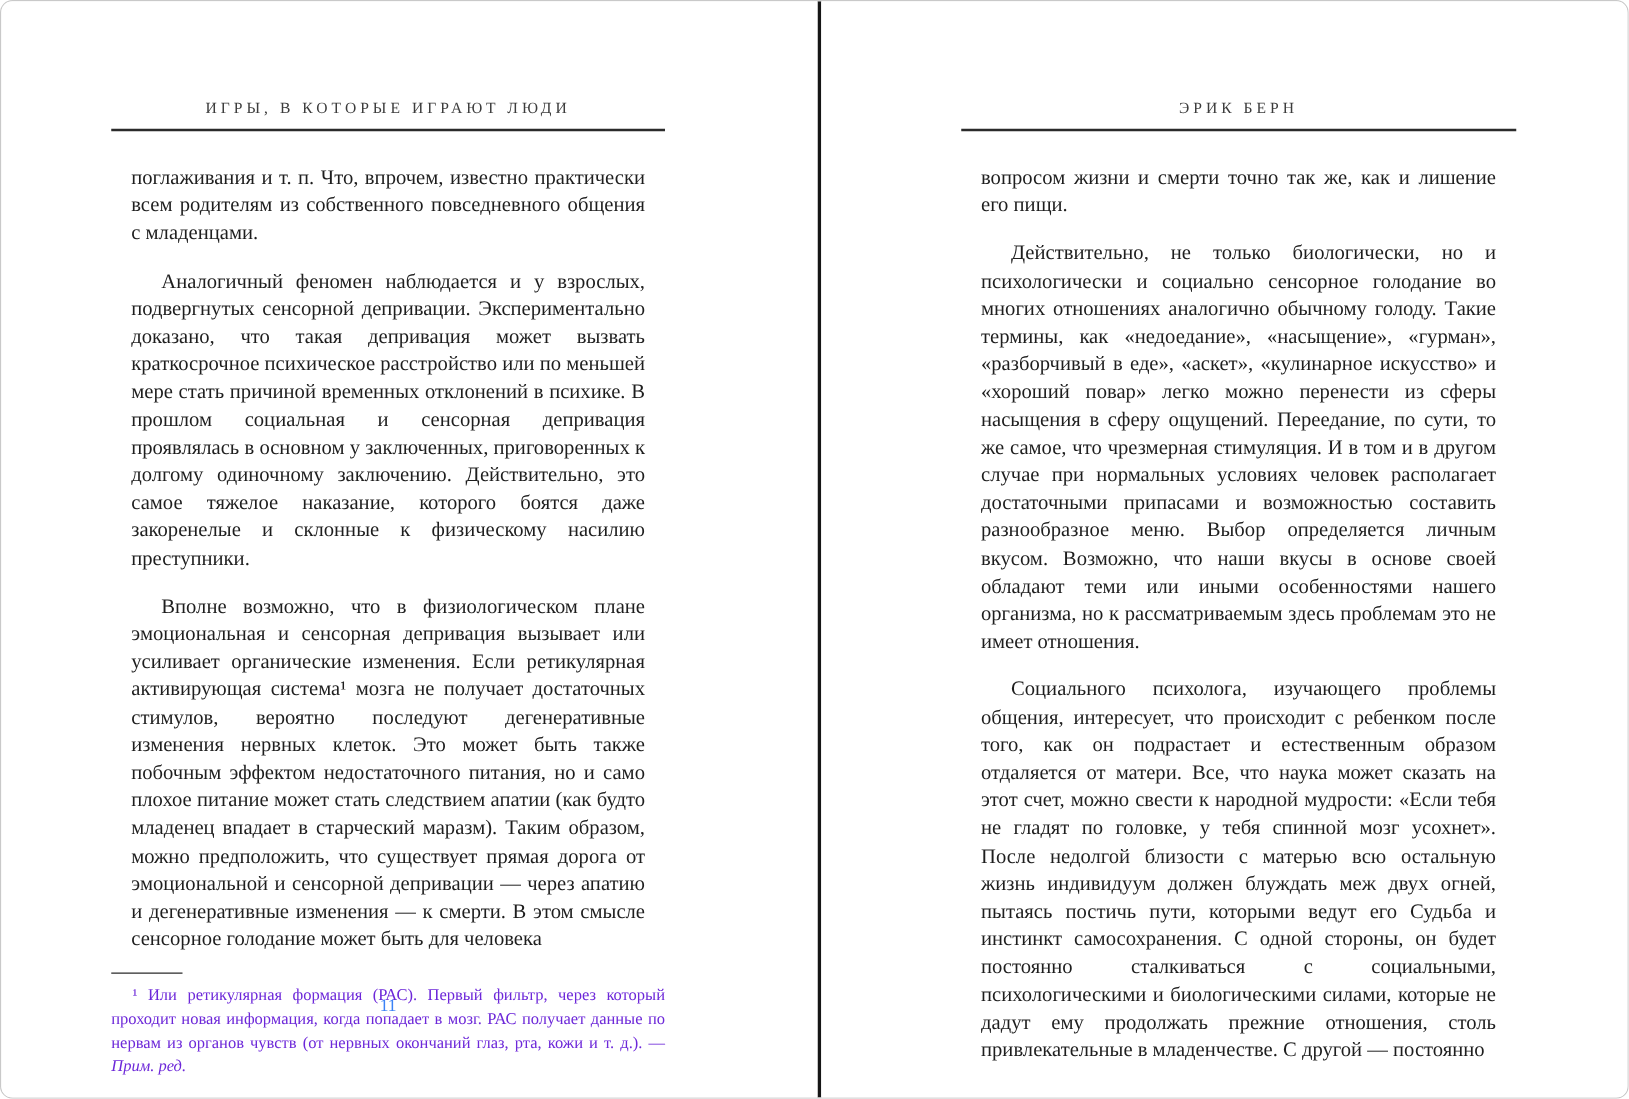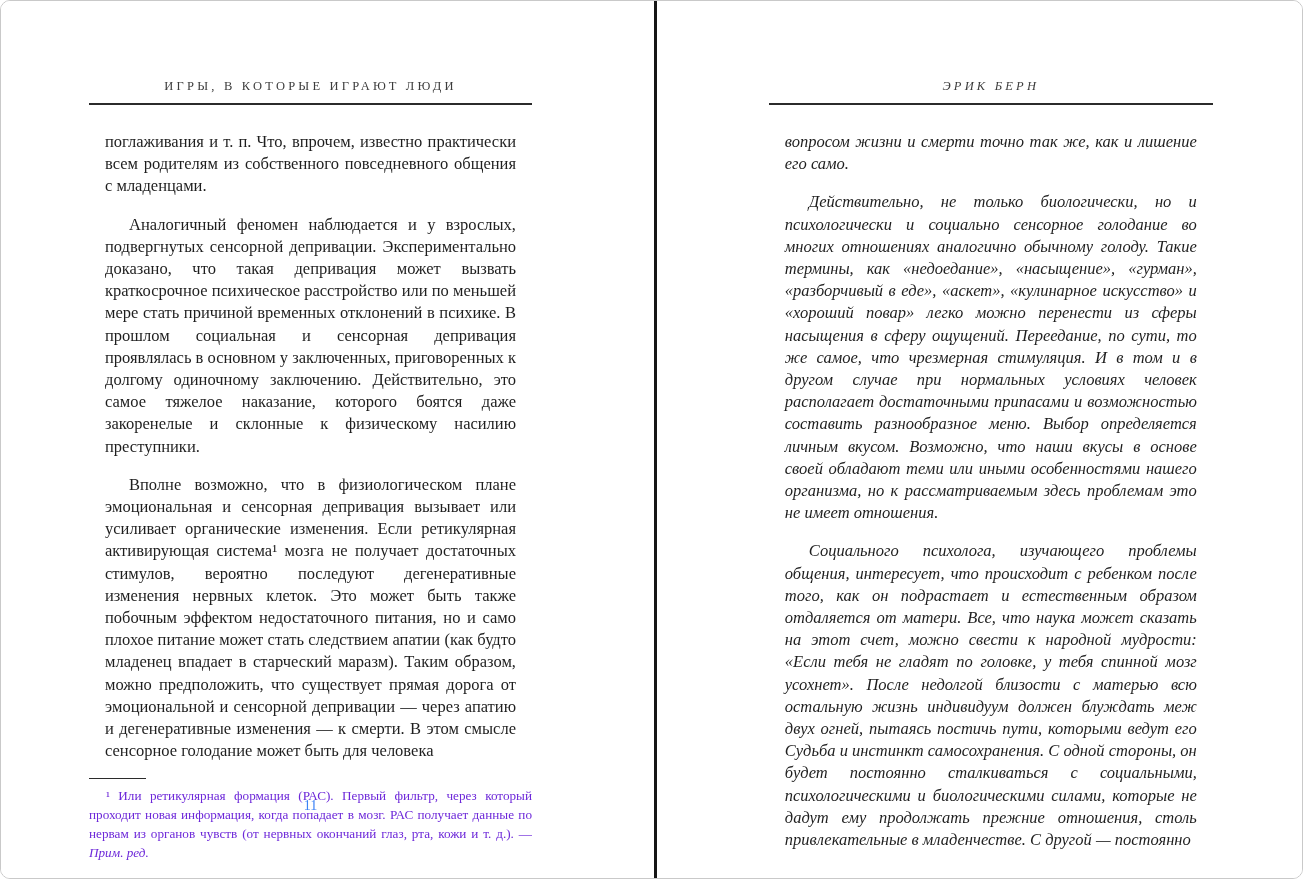--- a/index.html
+++ b/index.html
@@ -18,21 +18,21 @@
     overflow: hidden;
     display: flex;
   }
   .page {
     position: relative;
     height: 100%;
     background: #ffffff;
     padding-left: 32px;
   }
   .page.left  { width: 653px; }
-  .page.right { width: 645px; font-style: italic; }
+  .page.right { width: 645px; }
   .spine {
     width: 3px;
     height: 100%;
     background: #161616;
     flex: 0 0 3px;
   }
   .page-inner {
     position: absolute;
     top: 78px;
   }
@@ -119,21 +119,21 @@
   <div class="spine"></div>
 
   <section class="page right">
     <div class="page-inner">
       <header>
         <div class="running-head">ЭРИК БЕРН</div>
         <div class="head-rule"></div>
       </header>
 
       <div class="body-text">
-        <p class="no-indent">вопросом жизни и смерти точно так же, как и лишение его само.</p>
+        <p class="no-indent">вопросом жизни и смерти точно так же, как и лишение его пищи.</p>
         <p>Действительно, не только биологически, но и психологически и социально сенсорное голодание во многих отношениях аналогично обычному голоду. Такие термины, как «недоедание», «насыщение», «гурман», «разборчивый в еде», «аскет», «кулинарное искусство» и «хороший повар» легко можно перенести из сферы насыщения в сферу ощущений. Переедание, по сути, то же самое, что чрезмерная стимуляция. И в том и в другом случае при нормальных условиях человек располагает достаточными припасами и возможностью составить разнообразное меню. Выбор определяется личным вкусом. Возможно, что наши вкусы в основе своей обладают теми или иными особенностями нашего организма, но к рассматриваемым здесь проблемам это не имеет отношения.</p>
         <p>Социального психолога, изучающего проблемы общения, интересует, что происходит с ребенком после того, как он подрастает и естественным образом отдаляется от матери. Все, что наука может сказать на этот счет, можно свести к народной мудрости: «Если тебя не гладят по головке, у тебя спинной мозг усохнет». После недолгой близости с матерью всю остальную жизнь индивидуум должен блуждать меж двух огней, пытаясь постичь пути, которыми ведут его Судьба и инстинкт самосохранения. С одной стороны, он будет постоянно сталкиваться с социальными, психологическими и биологическими силами, которые не дадут ему продолжать прежние отношения, столь привлекательные в младенчестве. С другой — постоянно</p>
       </div>
     </div>
 
   </section>
 
 </div>
 
 </body></html>

